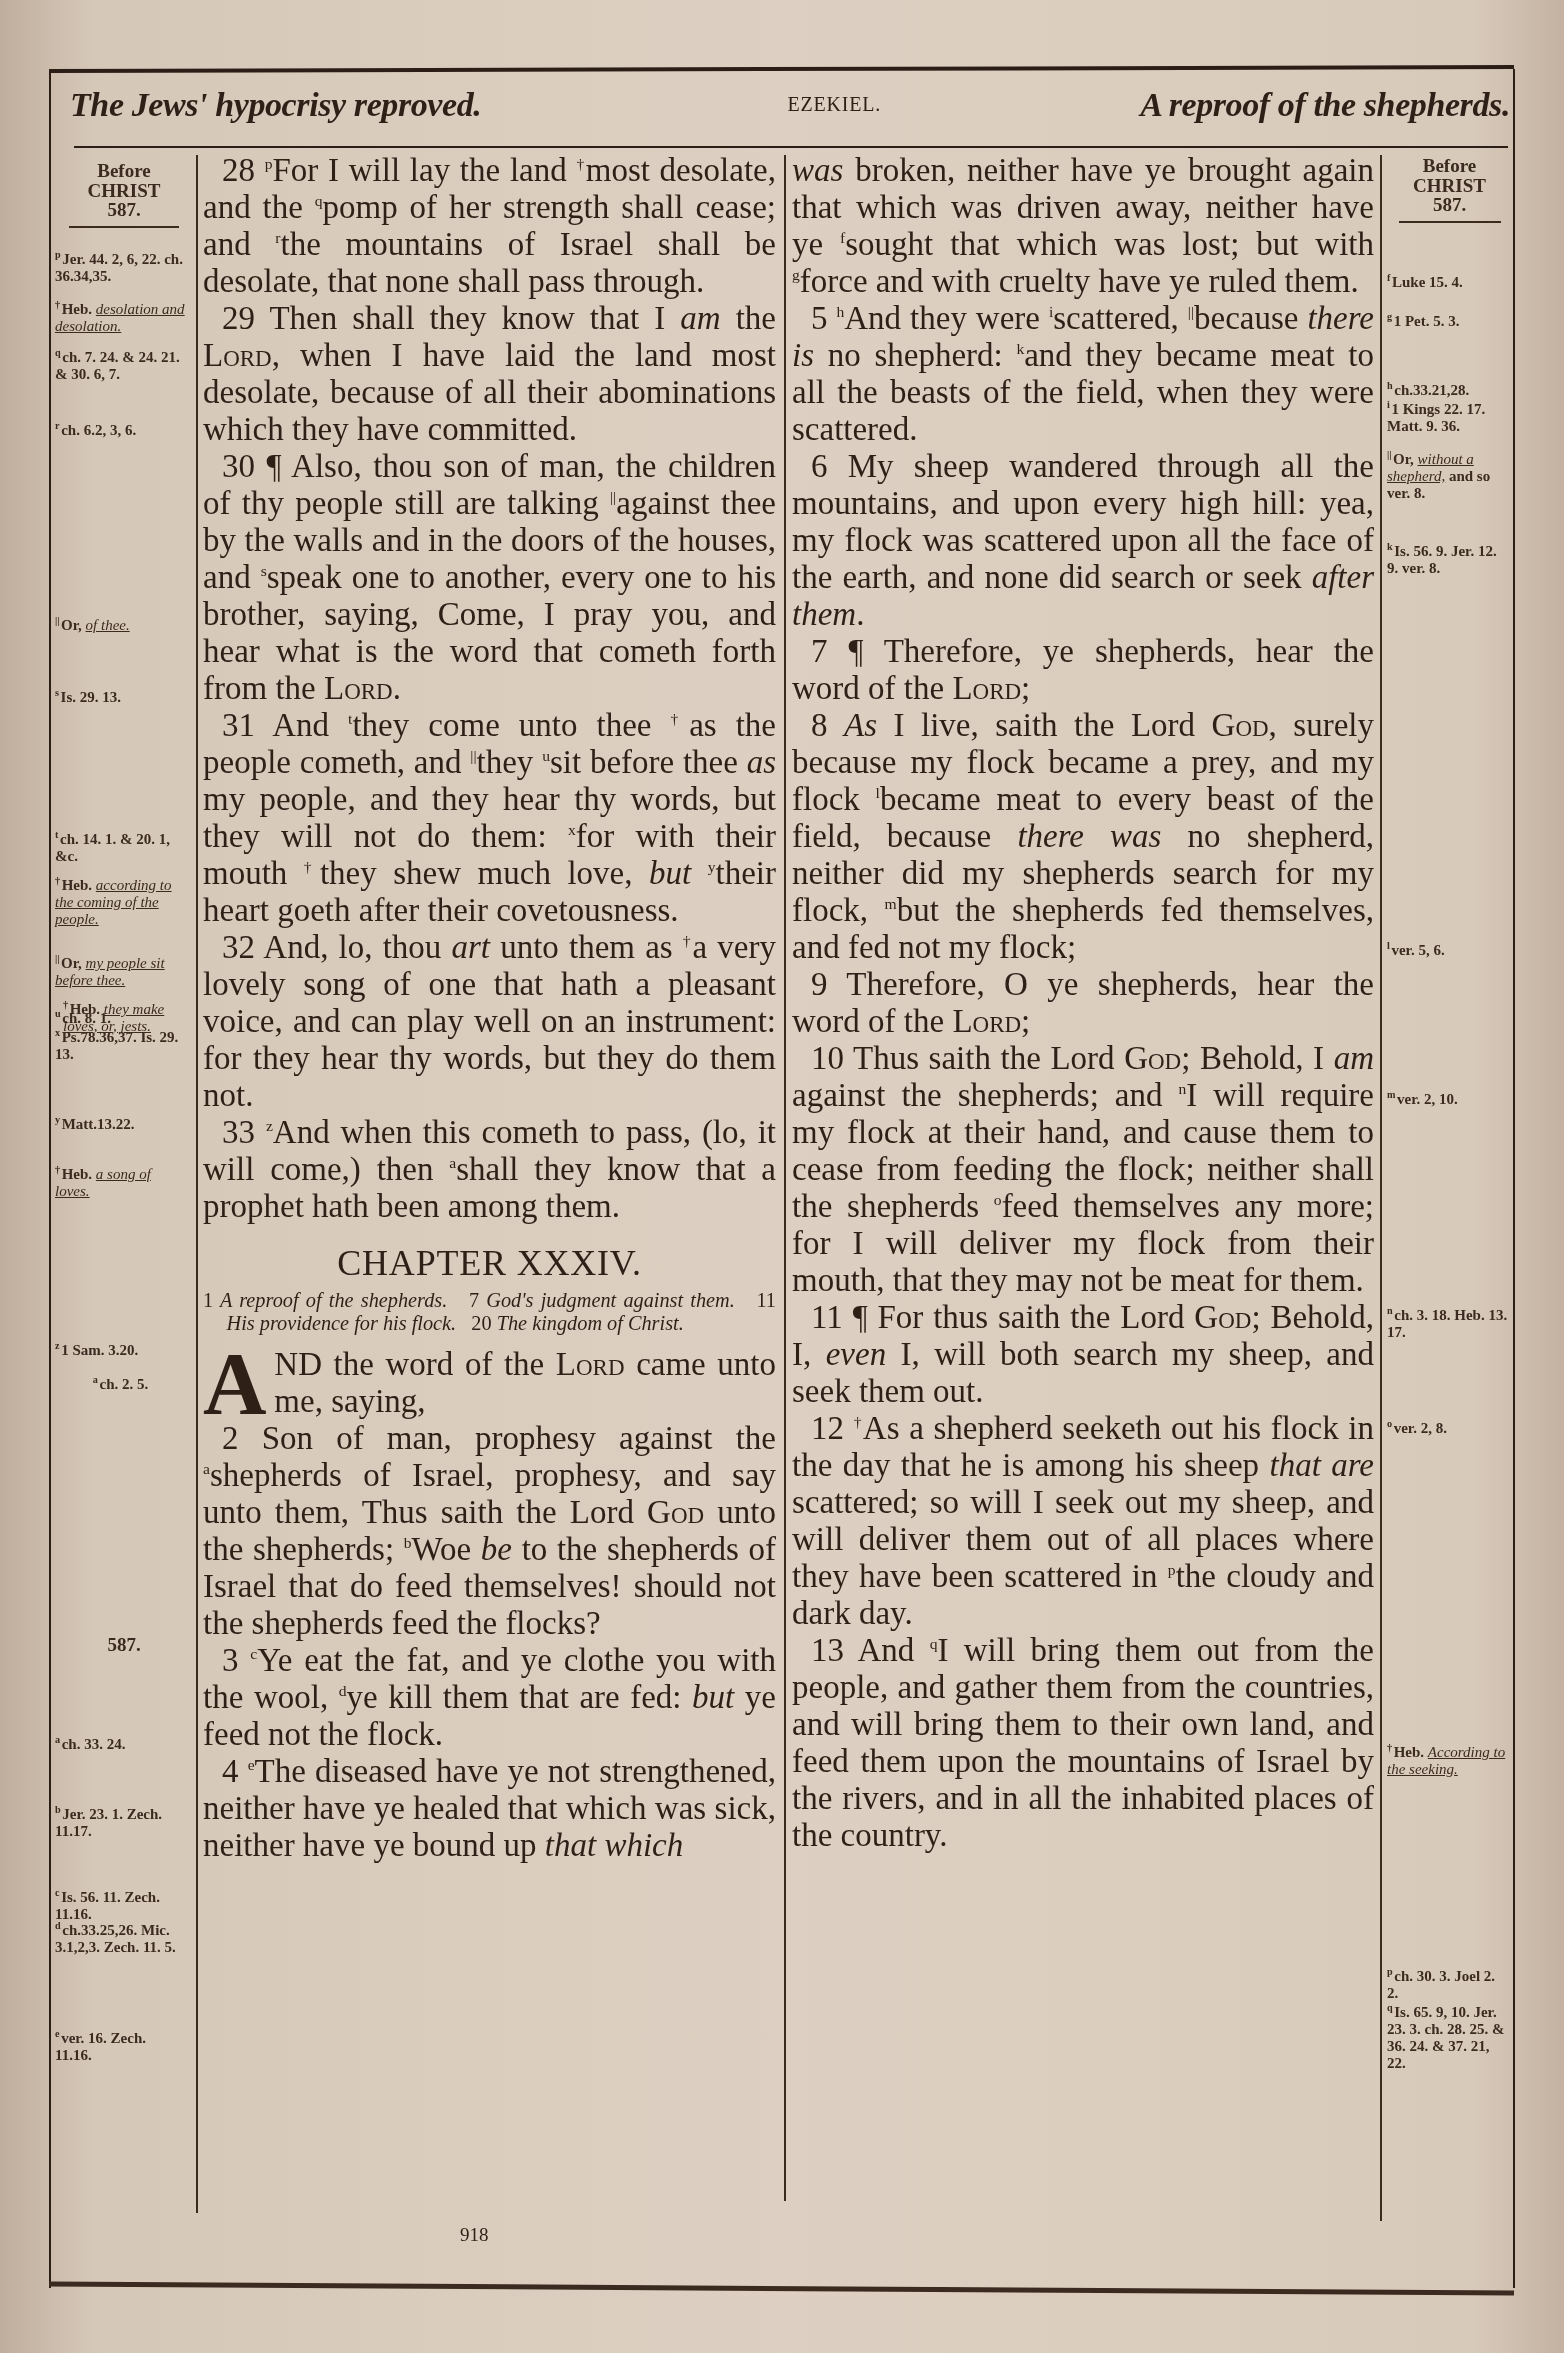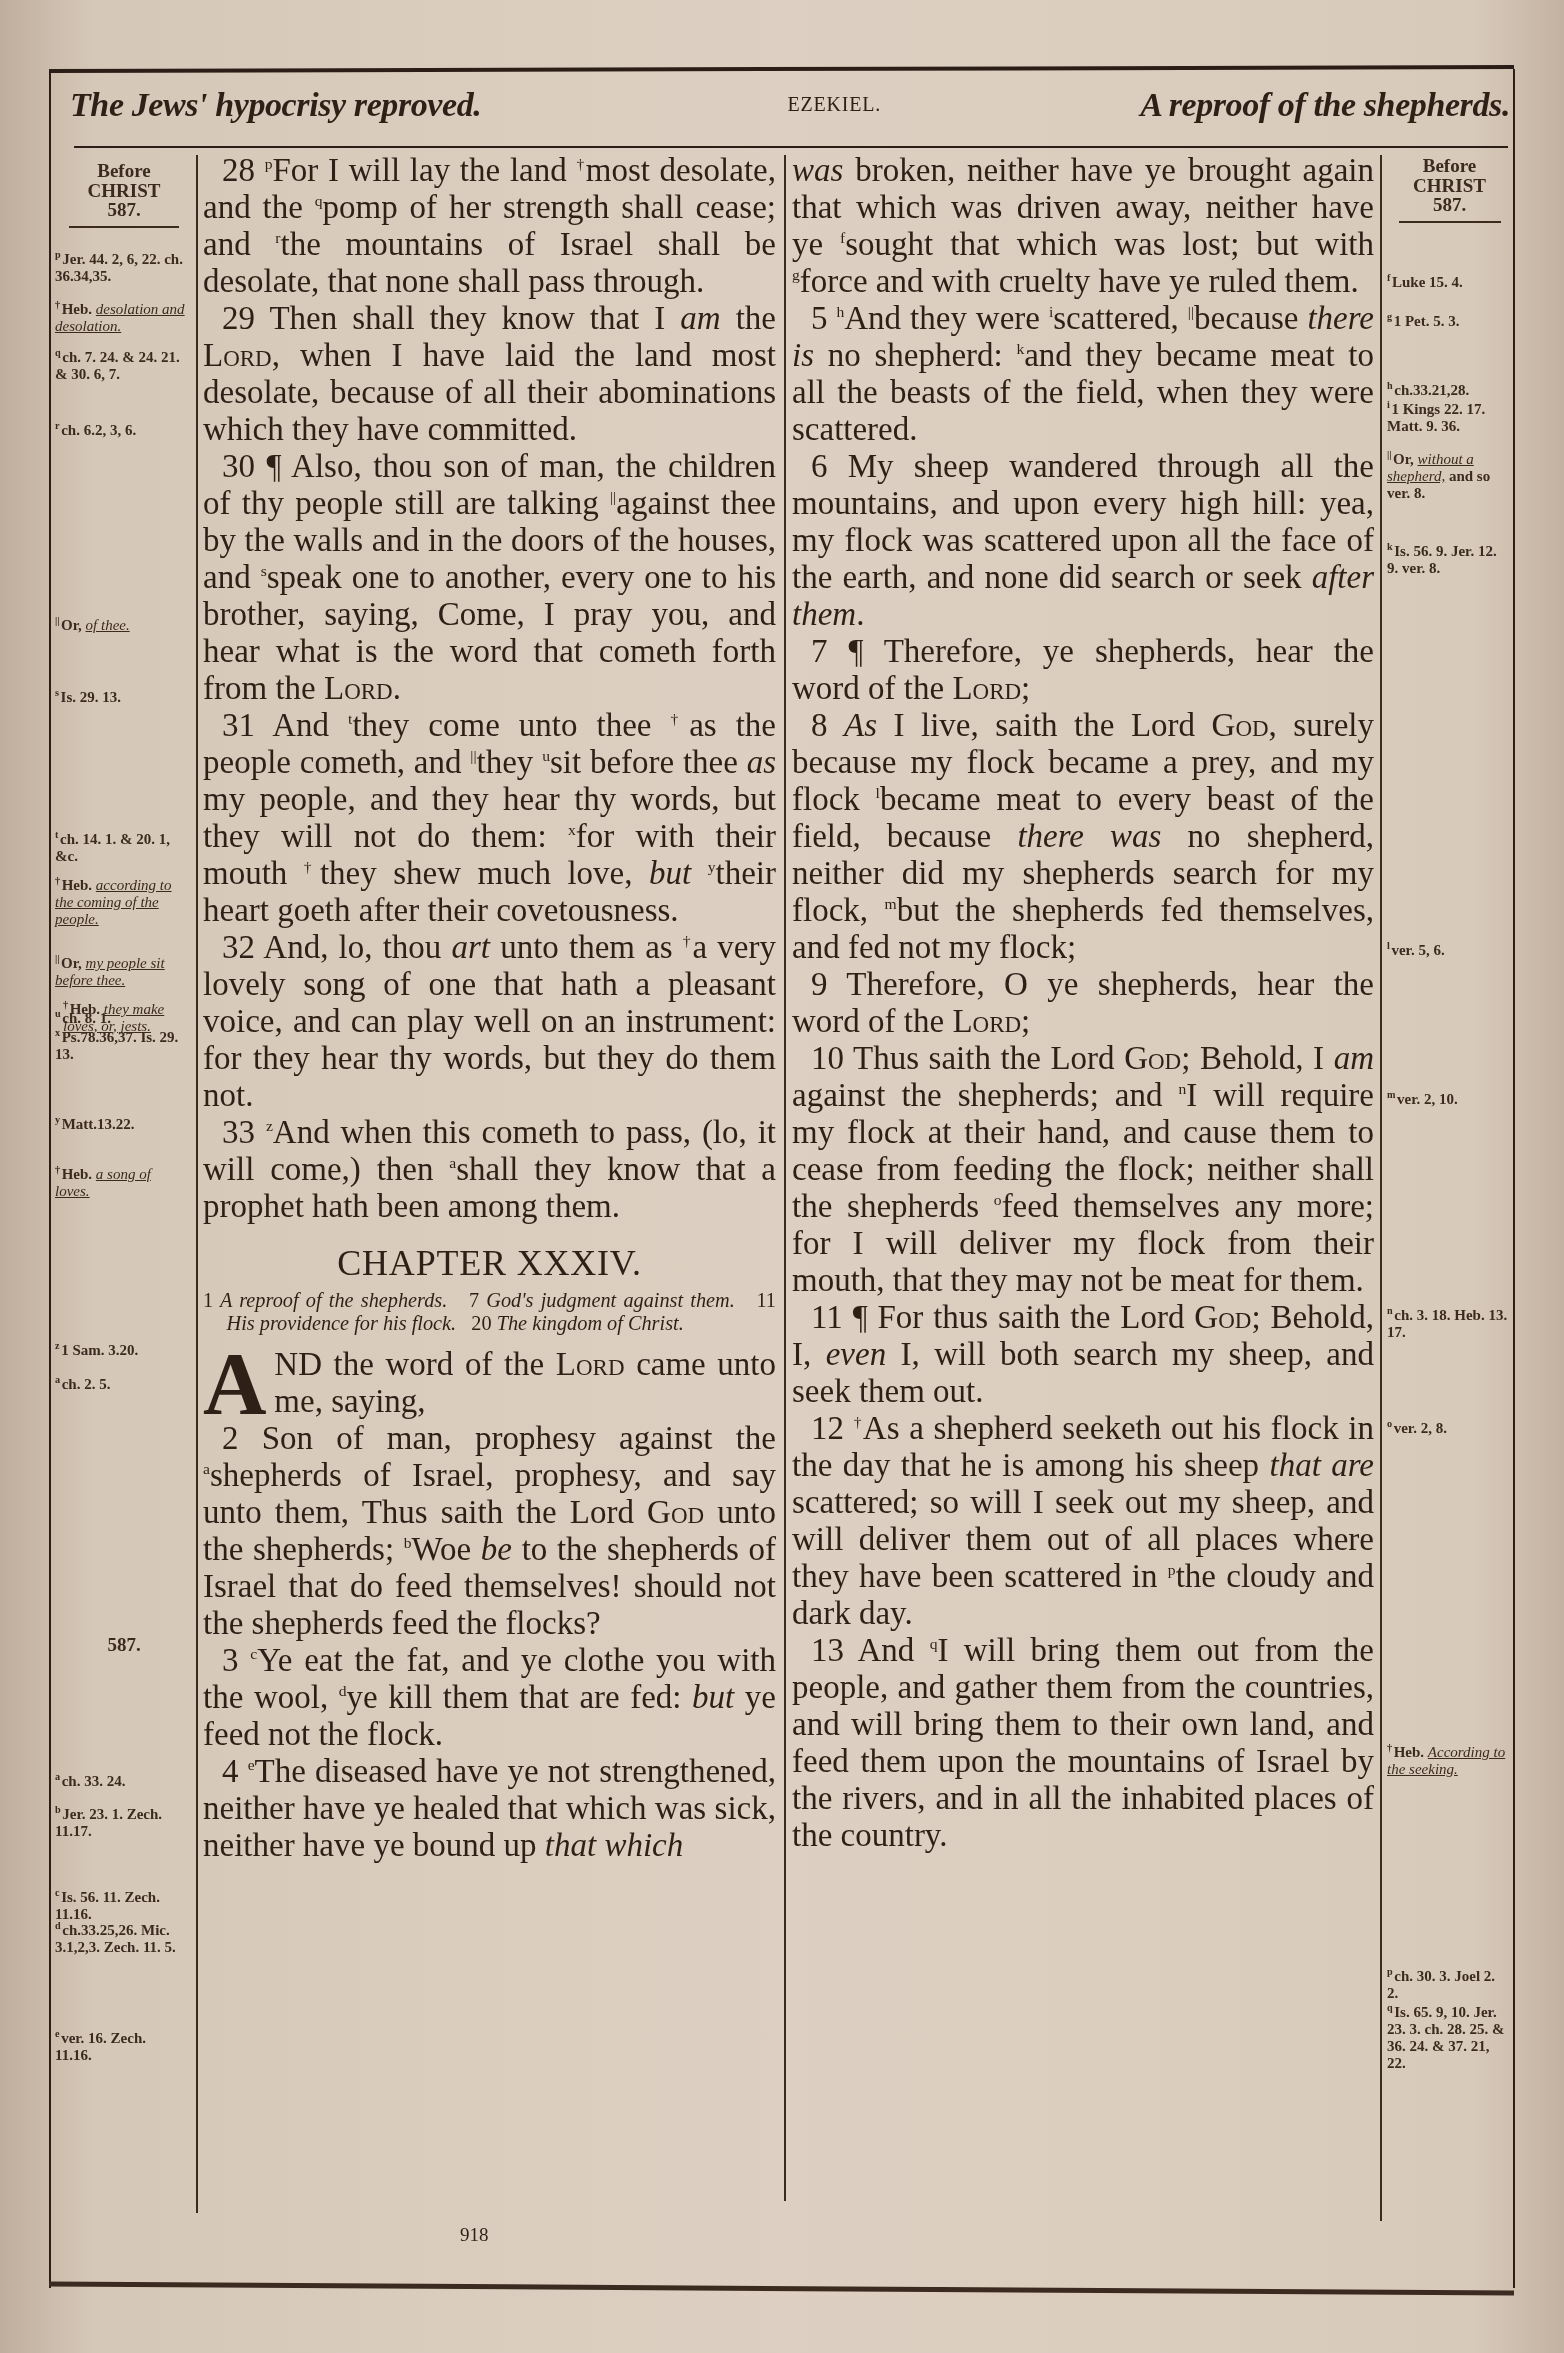--- a/index.html
+++ b/index.html
@@ -90,22 +90,22 @@
         <div class="note" style="top: 684px; width: 131px;"><span class="mk">s</span><span>Is. 29. 13.</span></div>
         <div class="note" style="top: 826px; width: 131px;"><span class="mk">t</span><span>ch. 14. 1. &amp; 20. 1, &amp;c.</span></div>
         <div class="note" style="top: 872px; width: 131px;"><span class="mk">†</span><span>Heb. </span><i>according to the coming of the people.</i></div>
         <div class="note" style="top: 950px; width: 131px;"><span class="mk">||</span><span>Or, </span><i>my people sit before thee.</i></div>
         <div class="note" style="top: 1005px; width: 131px;"><span class="mk">u</span><span>ch. 8. 1.</span></div>
         <div class="note" style="top: 1024px; width: 131px;"><span class="mk">x</span><span>Ps.78.36,37. Is. 29. 13.</span></div>
         <div class="note" style="top: 996px; width: 131px; margin-left: 8px;"><span class="mk">†</span><span>Heb. </span><i>they make loves, or, jests.</i></div>
         <div class="note" style="top: 1111px; width: 131px;"><span class="mk">y</span><span>Matt.13.22.</span></div>
         <div class="note" style="top: 1161px; width: 131px;"><span class="mk">†</span><span>Heb. </span><i>a song of loves.</i></div>
         <div class="note" style="top: 1337px; width: 131px;"><span class="mk">z</span><span>1 Sam. 3.20.</span></div>
-        <div class="note" style="top: 1371px; width: 131px;"><span class="mk">a</span><span>ch. 2. 5.</span></div>
-        <div class="note" style="top: 1731px; width: 131px; margin-top: 37px;"><span class="mk">a</span><span>ch. 33. 24.</span></div>
+        <div class="note" style="top: 1371px; width: 131px; text-align: center;"><span class="mk">a</span><span>ch. 2. 5.</span></div>
+        <div class="note" style="top: 1731px; width: 131px;"><span class="mk">a</span><span>ch. 33. 24.</span></div>
         <div class="note" style="top: 1801px; width: 131px;"><span class="mk">b</span><span>Jer. 23. 1. Zech. 11.17.</span></div>
         <div class="note" style="top: 1884px; width: 131px;"><span class="mk">c</span><span>Is. 56. 11. Zech. 11.16.</span></div>
         <div class="note" style="top: 1917px; width: 131px;"><span class="mk">d</span><span>ch.33.25,26. Mic. 3.1,2,3. Zech. 11. 5.</span></div>
         <div class="note" style="top: 2025px; width: 131px;"><span class="mk">e</span><span>ver. 16. Zech. 11.16.</span></div>
       </div>
   </div>
 
   <div class="margin" style="left:1387px;top:0;width:125px;height:2354px;">
     <div class="bc" style="position:absolute;top:156px;width:125px;">
       <div>Before</div>

